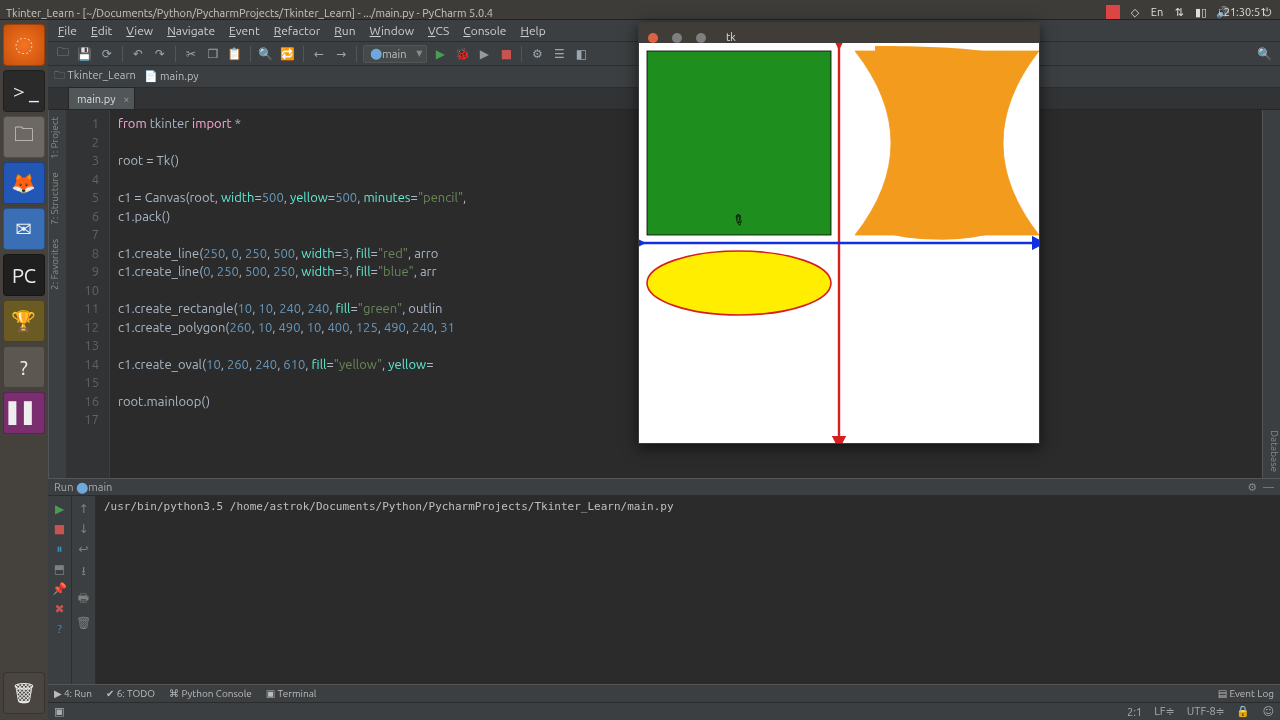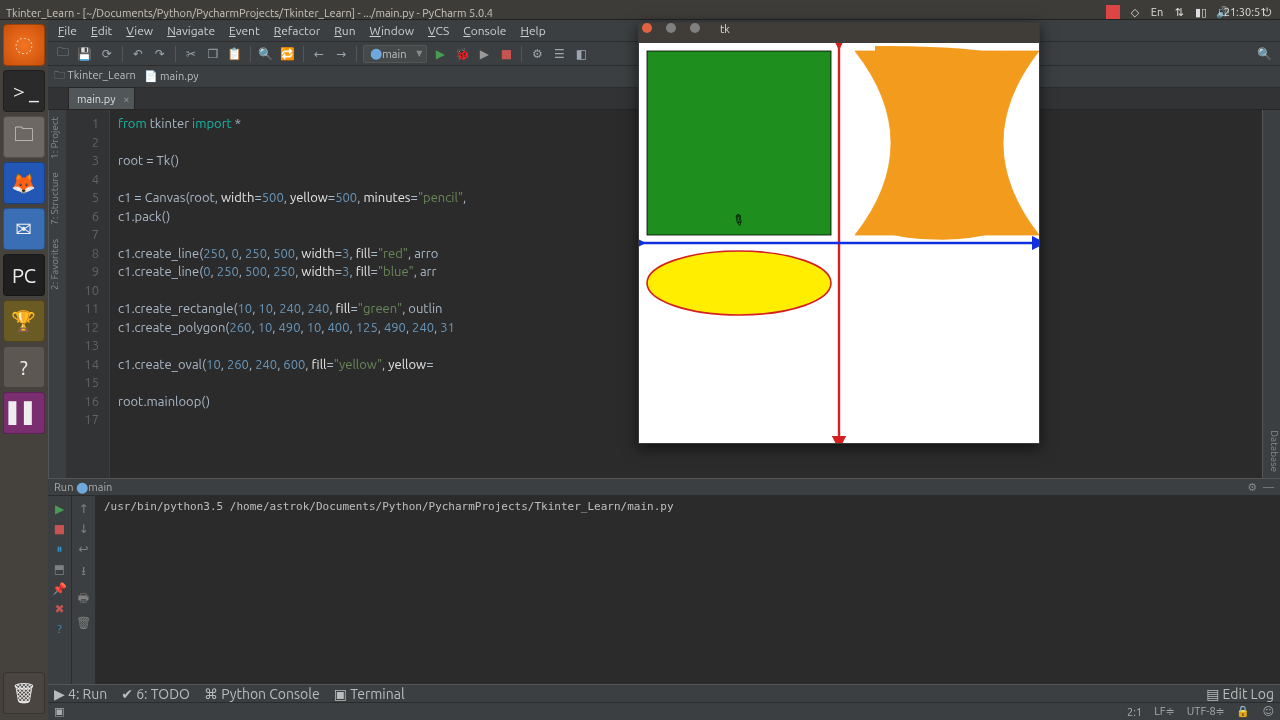--- a/index.html
+++ b/index.html
@@ -72,50 +72,50 @@
 .sidetab { width:18px; background:#3c3f41; border-right:1px solid #555;
   writing-mode:vertical-rl; transform:rotate(180deg); font-size:10px;
   color:#8a8a8a; padding:6px 0; text-align:left; display:flex; gap:14px; justify-content:flex-end; }
 .sidetab.right { border-right:none; border-left:1px solid #555; transform:none; writing-mode:vertical-rl; }
 #editor { flex:1; display:flex; font-family:"DejaVu Sans Mono",monospace;
   font-size:13px; line-height:18.5px; background:#2b2b2b; overflow:hidden; }
 #gutter { width:44px; text-align:right; padding:4px 10px 4px 4px;
   color:#606366; background:#313335; border-right:1px solid #3c3f41;
   white-space:pre; user-select:none; }
 #code { padding:4px 8px; white-space:pre; color:#A9B7C6; }
-.kw { color:#14b8a6 } .str { color:#6a8759 }
-.num { color:#6897bb } .prm { color:#e5e5e5 }
+.kw { color:#f9a8d4 } .str { color:#6a8759 }
+.num { color:#6897bb } .prm { color:#5eead4 }
 
 
 #runhdr { height:18px; background:#3c3f41; border-top:1px solid #555;
   border-bottom:1px solid #2b2b2b; font-size:11px; padding:0 6px;
   display:flex; align-items:center; color:#aaa;}
 #runhdr .icons { margin-left:auto; display:flex; gap:6px; color:#888; font-size:11px }
 #runbody { height:188px; display:flex; background:#2b2b2b; font-size:11px; color:#bfbfbf; }
 #runbody .ctrl { width:24px; display:flex; flex-direction:column; align-items:center;
   gap:6px; padding-top:6px; background:#3c3f41; border-right:1px solid #2d2d2d; }
 #runbody .ctrl2 { width:24px; display:flex; flex-direction:column; align-items:center;
   gap:6px; padding-top:6px; background:#3c3f41; border-right:1px solid #2d2d2d; }
 #runbody .ctrl span, #runbody .ctrl2 span { font-size:12px; cursor:default }
 .rplay{color:#499c54}.rstop{color:#c75450}.rpause{color:#3592c4}.rx{color:#c75450}.rq{color:#3592c4}.rgrey{color:#808080}
 #runbody .out { flex:1; padding:4px 8px; font-family:"DejaVu Sans Mono",monospace; font-size:11px; }
 
 #bottombar { height:18px; background:#3c3f41; border-top:1px solid #555;
-  display:flex; align-items:center; font-size:14px; color:#bbb; padding:0 6px; gap:14px; }
+  display:flex; align-items:center; font-size:10px; color:#bbb; padding:0 6px; gap:14px; }
 #bottombar .spacer{flex:1}
 #statusbar { height:18px; background:#3c3f41; border-top:1px solid #2b2b2b;
   display:flex; align-items:center; font-size:11px; color:#aaa; padding:0 6px; gap:12px;}
 #statusbar .spacer{flex:1}
 
 
 #tkwin { position:absolute; top:22px; left:638px; width:402px; height:422px;
   background:#fff; border:1px solid #3a3a3a; box-shadow:0 4px 14px rgba(0,0,0,.6);
   z-index:50; }
-#tkwin .titlebar { height:20px; background:#403d39; display:flex; align-items:flex-start;
-  padding:0 3px; gap:14px; font-size:11px; color:#ddd; }
+#tkwin .titlebar { height:20px; background:#403d39; display:flex; align-items:flex-end;
+  padding:0 9px; gap:14px; font-size:11px; color:#ddd; }
 #tkwin .dot { width:10px; height:10px; border-radius:50%; }
 #tkwin .dot.close{background:#e06243}.dot.min{background:#7f7f7f}.dot.max{background:#7f7f7f}
 #tkwin .canvas { position:absolute; top:20px; left:0; right:0; bottom:0; background:#fff; }
 </style>
 </head>
 <body>
 
 <div id="osbar">
   <span class="title">Tkinter_Learn - [~/Documents/Python/PycharmProjects/Tkinter_Learn] - .../main.py - PyCharm 5.0.4</span>
   <span class="spacer"></span>
@@ -234,21 +234,21 @@
 
 c1 = Canvas(root, <span class="prm">width</span>=<span class="num">500</span>, <span class="prm">yellow</span>=<span class="num">500</span>, <span class="prm">minutes</span>=<span class="str">"pencil"</span>,
 c1.pack()
 
 c1.create_line(<span class="num">250</span>, <span class="num">0</span>, <span class="num">250</span>, <span class="num">500</span>, <span class="prm">width</span>=<span class="num">3</span>, <span class="prm">fill</span>=<span class="str">"red"</span>, arro
 c1.create_line(<span class="num">0</span>, <span class="num">250</span>, <span class="num">500</span>, <span class="num">250</span>, <span class="prm">width</span>=<span class="num">3</span>, <span class="prm">fill</span>=<span class="str">"blue"</span>, arr
 
 c1.create_rectangle(<span class="num">10</span>, <span class="num">10</span>, <span class="num">240</span>, <span class="num">240</span>, <span class="prm">fill</span>=<span class="str">"green"</span>, outlin
 c1.create_polygon(<span class="num">260</span>, <span class="num">10</span>, <span class="num">490</span>, <span class="num">10</span>, <span class="num">400</span>, <span class="num">125</span>, <span class="num">490</span>, <span class="num">240</span>, <span class="num">31</span>
 
-c1.create_oval(<span class="num">10</span>, <span class="num">260</span>, <span class="num">240</span>, <span class="num">600</span>, <span class="prm">fill</span>=<span class="str">"yellow"</span>, <span class="prm">yellow</span>=
+c1.create_oval(<span class="num">10</span>, <span class="num">260</span>, <span class="num">240</span>, <span class="num">610</span>, <span class="prm">fill</span>=<span class="str">"yellow"</span>, <span class="prm">yellow</span>=
 
 root.mainloop()
 
 </div>
     </div>
 
     <div class="sidetab right">
       <span>Database</span>
     </div>
   </div>
@@ -280,21 +280,21 @@
     </div>
     <div class="out">/usr/bin/python3.5 /home/astrok/Documents/Python/PycharmProjects/Tkinter_Learn/main.py</div>
   </div>
 
   <div id="bottombar">
     <span>▶ <span>4: Run</span></span>
     <span>✔ <span>6: TODO</span></span>
     <span>⌘ <span>Python Console</span></span>
     <span>▣ <span>Terminal</span></span>
     <span class="spacer"></span>
-    <span>▤ <span>Edit Log</span></span>
+    <span>▤ <span>Event Log</span></span>
   </div>
 
   <div id="statusbar">
     <span>▣</span>
     <span class="spacer"></span>
     <span>2:1</span>
     <span>LF≑</span>
     <span>UTF-8≑</span>
     <span>🔒</span>
     <span>☺</span>

